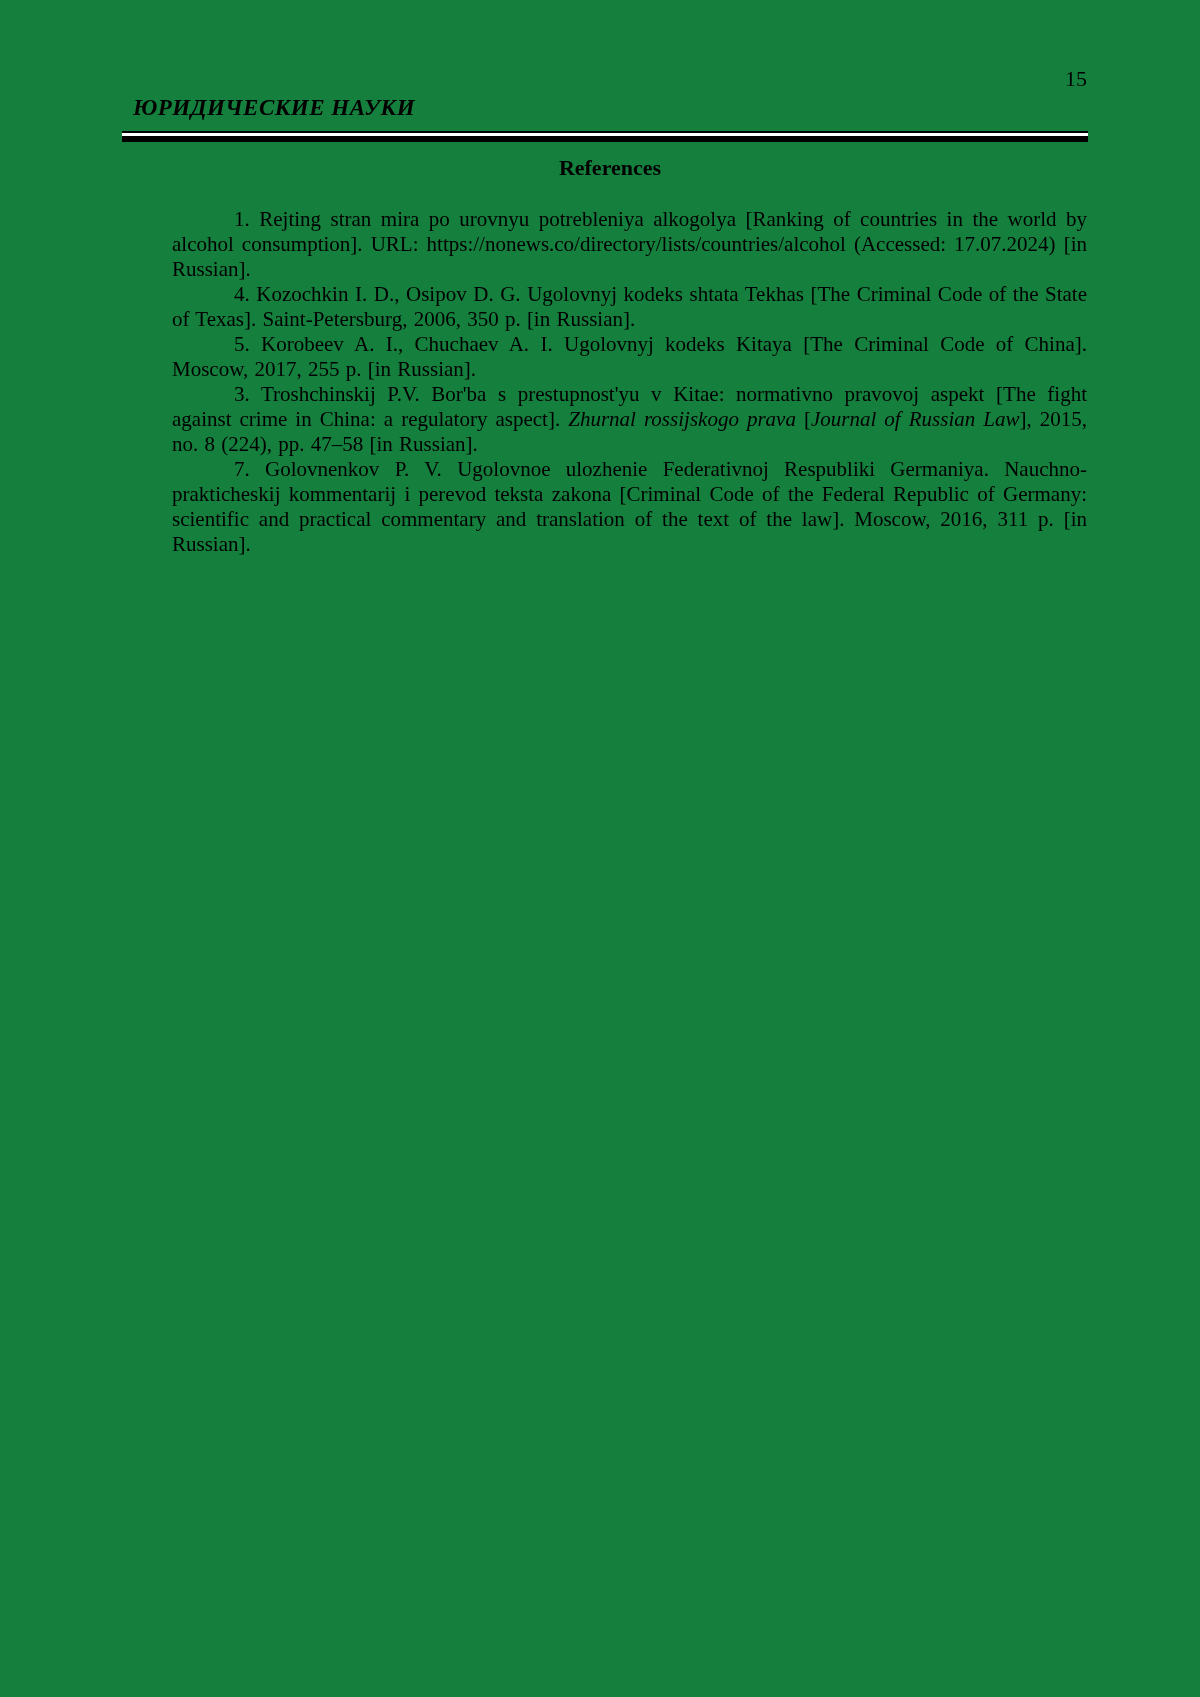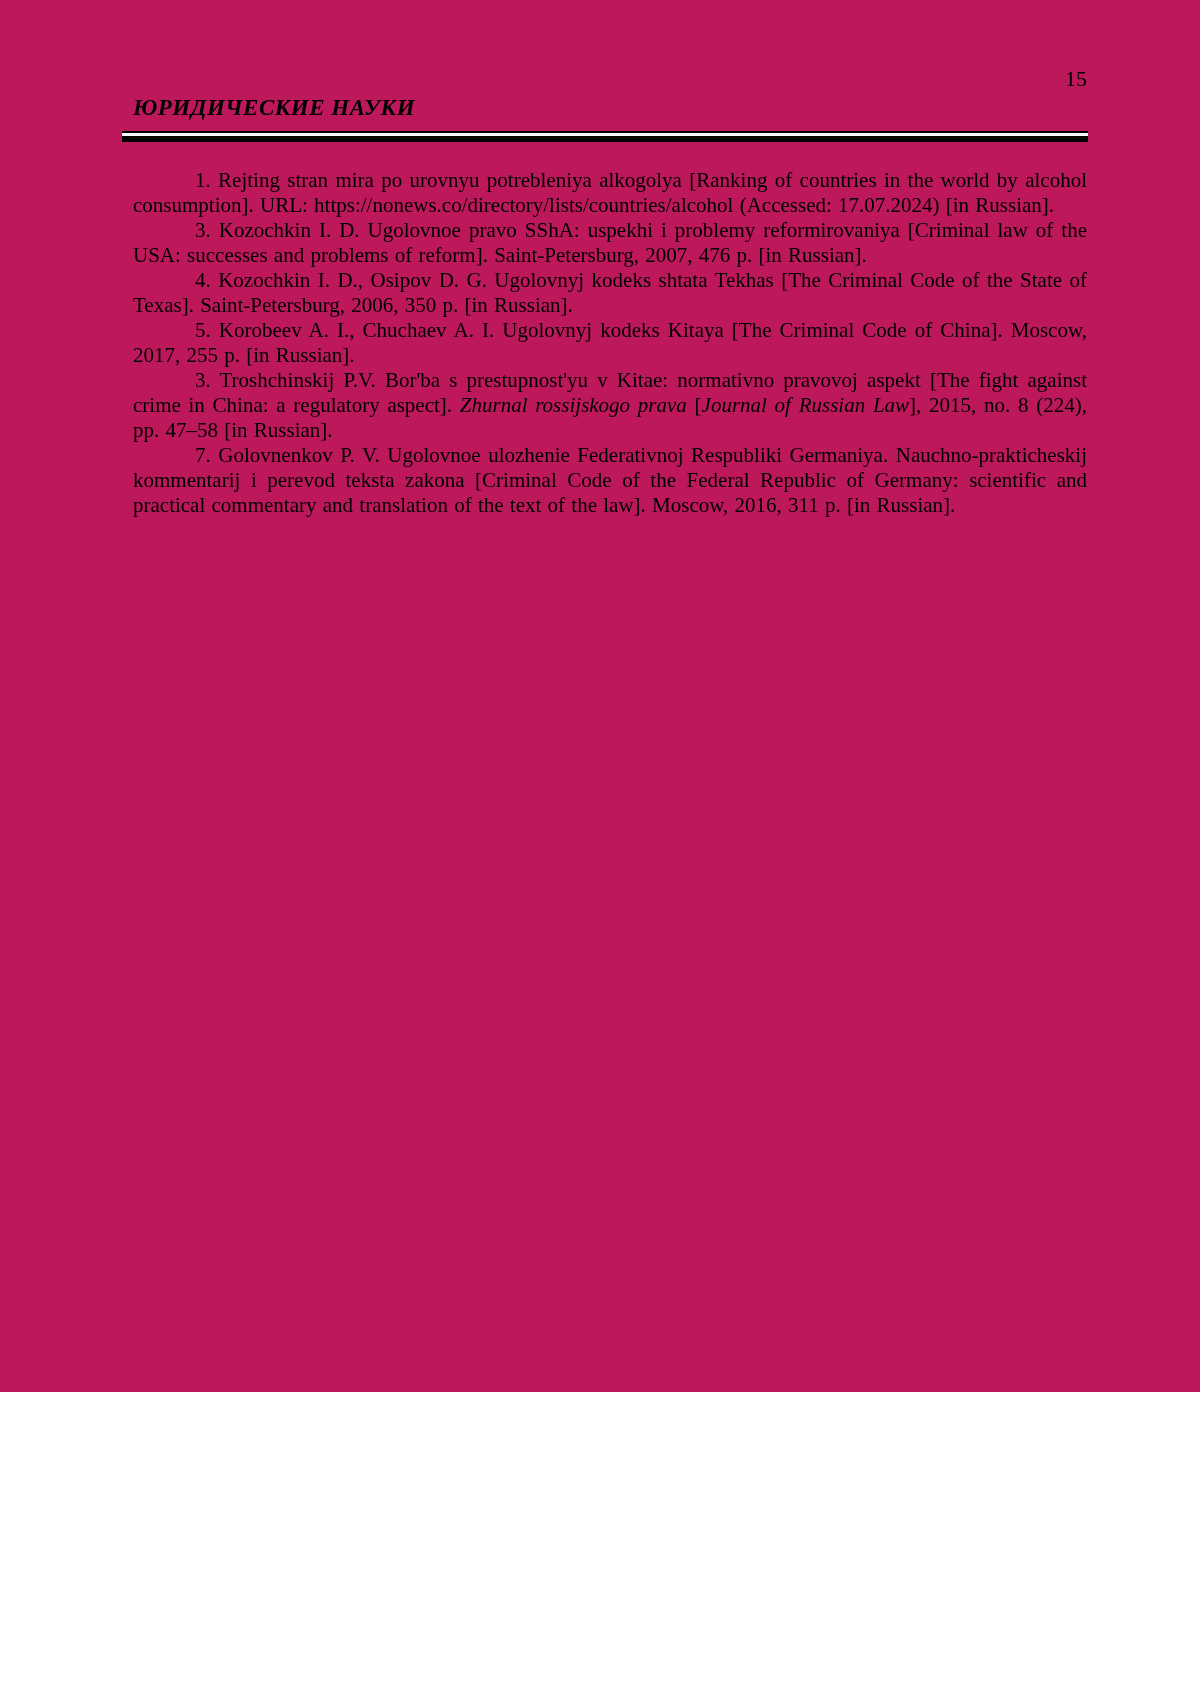--- a/index.html
+++ b/index.html
@@ -3,22 +3,22 @@
 <meta charset="utf-8">
 <style>
   html, body {
     margin: 0;
     padding: 0;
     background: #ffffff;
   }
   .page {
     position: relative;
     width: 1200px;
-    height: 1392px;
-    background: #be185d;
+    height: 1697px;
+    background: #15803d;
     color: #000000;
     font-family: "Liberation Serif", "DejaVu Serif", serif;
     overflow: hidden;
   }
   .content {
     position: absolute;
     left: 133px;
     top: 0;
     width: 954px;
   }
@@ -49,20 +49,21 @@
   }
   .refs-heading {
     margin: 13px 0 0 0;
     text-align: center;
     font-size: 22px;
     line-height: 26px;
     font-weight: bold;
   }
   .refs-list {
     margin-top: 26px;
+    margin-left: 39px;
   }
   .ref {
     margin: 0;
     font-size: 21px;
     line-height: 25px;
     text-align: justify;
     text-indent: 62px;
     word-spacing: 1px;
   }
   .ref .it {
@@ -70,22 +71,22 @@
   }
 </style>
 </head>
 <body>
 
 <div class="page">
   <div class="content">
     <div class="page-number">15</div>
     <div class="running-head">ЮРИДИЧЕСКИЕ НАУКИ</div>
     <div class="header-rule"></div>
+    <h2 class="refs-heading">References</h2>
     <div class="refs-list" id="refs-list">
         <p class="ref"><span>1. Rejting stran mira po urovnyu potrebleniya alkogolya [Ranking of countries in the world by alcohol consumption]. URL: https://nonews.co/directory/lists/countries/alcohol (Accessed: 17.07.2024) [in Russian].</span></p>
-        <p class="ref"><span>3. Kozochkin I. D. Ugolovnoe pravo SShA: uspekhi i problemy reformirovaniya [Criminal law of the USA: successes and problems of reform]. Saint-Petersburg, 2007, 476 p. [in Russian].</span></p>
         <p class="ref"><span>4. Kozochkin I. D., Osipov D. G. Ugolovnyj kodeks shtata Tekhas [The Criminal Code of the State of Texas]. Saint-Petersburg, 2006, 350 p. [in Russian].</span></p>
         <p class="ref"><span>5. Korobeev A. I., Chuchaev A. I. Ugolovnyj kodeks Kitaya [The Criminal Code of China]. Moscow, 2017, 255 p. [in Russian].</span></p>
         <p class="ref"><span>3. Troshchinskij P.V. Bor'ba s prestupnost'yu v Kitae: normativno pravovoj aspekt [The fight against crime in China: a regulatory aspect]. </span><span class="it">Zhurnal rossijskogo prava</span><span> [</span><span class="it">Journal of Russian Law</span><span>], 2015, no. 8 (224), pp. 47–58 [in Russian].</span></p>
         <p class="ref"><span>7. Golovnenkov P. V. Ugolovnoe ulozhenie Federativnoj Respubliki Germaniya. Nauchno-prakticheskij kommentarij i perevod teksta zakona [Criminal Code of the Federal Republic of Germany: scientific and practical commentary and translation of the text of the law]. Moscow, 2016, 311 p. [in Russian].</span></p>
       </div>
   </div>
 </div>
 
 </body></html>

